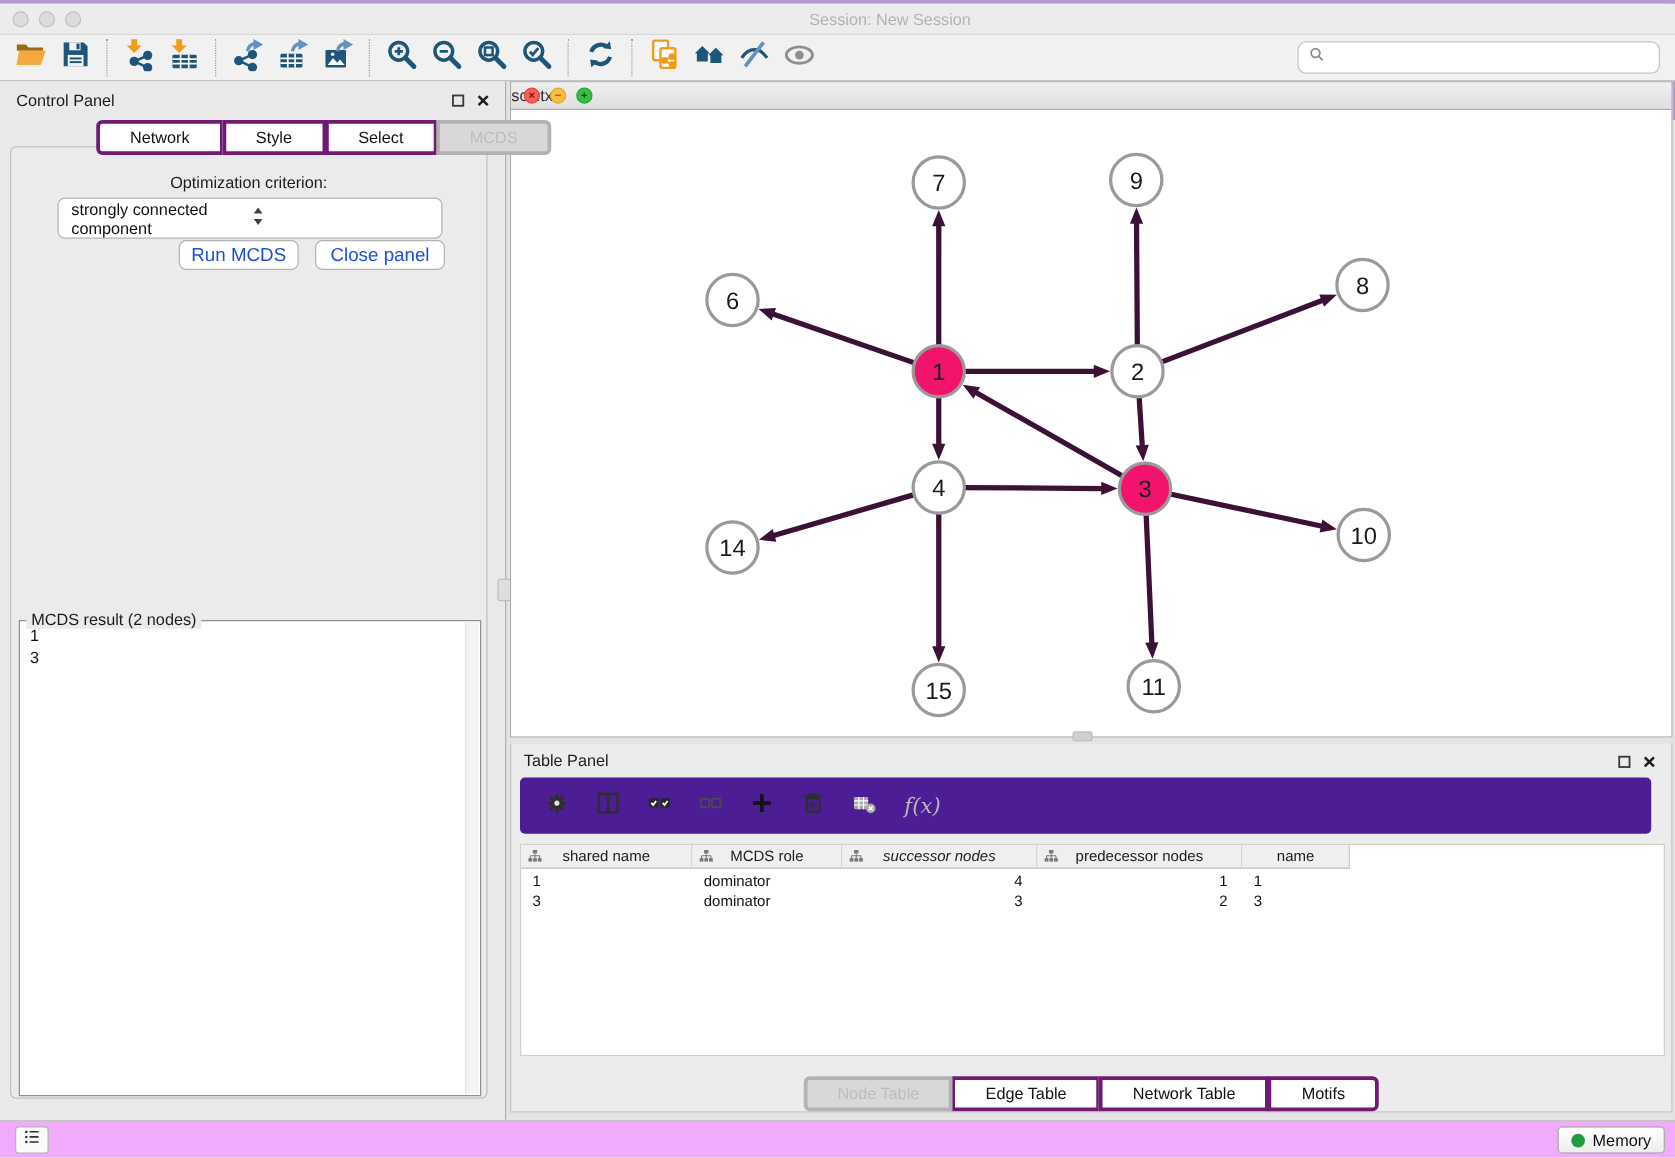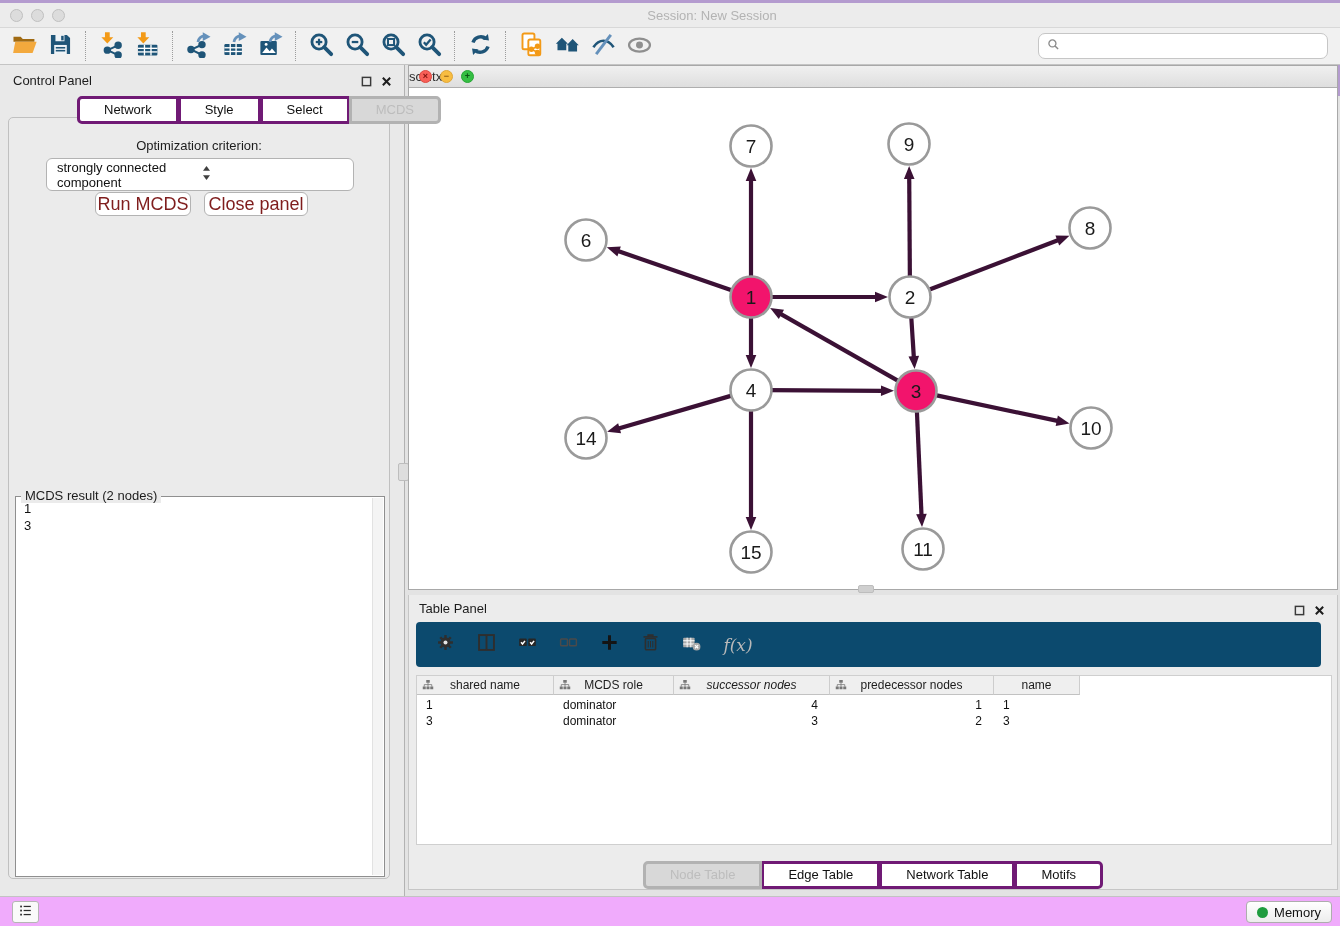--- a/index.html
+++ b/index.html
@@ -44,21 +44,21 @@
   .tab:last-child { border-top-right-radius:5px; border-bottom-right-radius:5px; }
   .tab.selected { background:#d8d8d8; color:#bdbdbd; border-color:#b2b2b2; z-index:1; }
   #cp-tabs { position:absolute; left:77px; top:31px; z-index:2; }
   #cp-pane { position:absolute; left:8px; top:52px; width:382px; height:762px; background:#ebebeb;
              border:1px solid #c0c0c0; border-radius:5px; }
   #opt-label { position:absolute; left:0; top:20px; width:100%; text-align:center; font-size:13px; color:#1c1c1c; }
   #opt-select { position:absolute; left:37px; top:40px; width:308px; height:33px; background:#fff;
                 border:1px solid #b3b3b3; border-radius:6px; display:flex; align-items:center; padding:0 6px 0 10px; }
   #opt-select span { flex:1; font-size:13px; color:#111; }
   .btn { position:absolute; height:24px; background:#fff; border:1px solid #b3b3b3; border-radius:6px;
-         font-size:18px; color:#7f1d1d; display:flex; align-items:center; justify-content:center; }
+         font-size:15px; color:#1d4ed8; display:flex; align-items:center; justify-content:center;margin-left:48px; }
   #run-btn { left:86px; top:74px; width:96px; }
   #close-btn { left:195px; top:74px; width:104px; }
   #result-group { position:absolute; left:6px; top:378px; width:370px; height:381px; background:#fff;
                   border:1px solid #8f8f8f; }
   #result-title { position:absolute; left:5px; top:-9px; background:#ebebeb; padding:0 4px; font-size:13px; color:#1c1c1c; }
   #result-list { position:absolute; left:0; top:3px; right:12px; bottom:2px; overflow:hidden; }
   .result-item { font-size:13px; color:#111; padding:1px 0 1px 8px; line-height:15px; }
   #result-scroll { position:absolute; right:1px; top:1px; width:11px; bottom:1px; background:#f4f4f4; border-left:1px solid #e2e2e2; }
 
   
@@ -69,21 +69,21 @@
   
   #network-window { left:408px; top:65px; width:930px; height:525px; background:#fff; border:1px solid #a8a8a8; }
   #nw-titlebar { position:absolute; left:0; top:0; width:100%; height:22px;
                  background:linear-gradient(#f0f0f0,#dedede); border-bottom:1px solid #aeaeae; }
   #nw-title { width:100%; text-align:left; line-height:22px; font-size:13px; color:#2d2d2d; }
   #nw-canvas { position:absolute; left:0; top:22px; width:928px; height:501px; background:#fff; }
 
   
   #table-panel { left:408px; top:595px; width:930px; height:295px; background:#ececec; border:1px solid #c6c6c6; border-top:none; }
   #tp-title { position:absolute; left:10px; top:6px; font-size:13px; color:#1c1c1c; }
-  #tp-toolbar { position:absolute; left:7px; top:27px; right:16px; height:45px; background:#0c4a6e;
+  #tp-toolbar { position:absolute; left:7px; top:27px; right:16px; height:45px; background:#4c1d95;
                 border-radius:4px; display:flex; align-items:center; padding-left:16px; gap:15px; }
   .tpt-btn { width:26px; height:26px; display:flex; align-items:center; justify-content:center; }
   .fx { font-family:"DejaVu Serif", serif; font-style:italic; font-size:17px; color:#b9b9b9; }
   #tp-table { position:absolute; left:7px; top:80px; width:916px; height:170px; background:#fff; border:1px solid #cfcfcf; }
   #tp-head { position:absolute; left:0; top:0; height:19px; display:flex; }
   .th { position:relative; background:#efefef; border-right:1px solid #cdcdcd; border-bottom:1px solid #c2c2c2;
         display:flex; align-items:center; justify-content:center; font-size:12px; color:#1c1c1c; }
   .th .hicon { position:absolute; left:5px; top:3px; }
   #tp-rows { position:absolute; left:0; top:21px; right:0; }
   .tr { display:flex; height:16px; }

